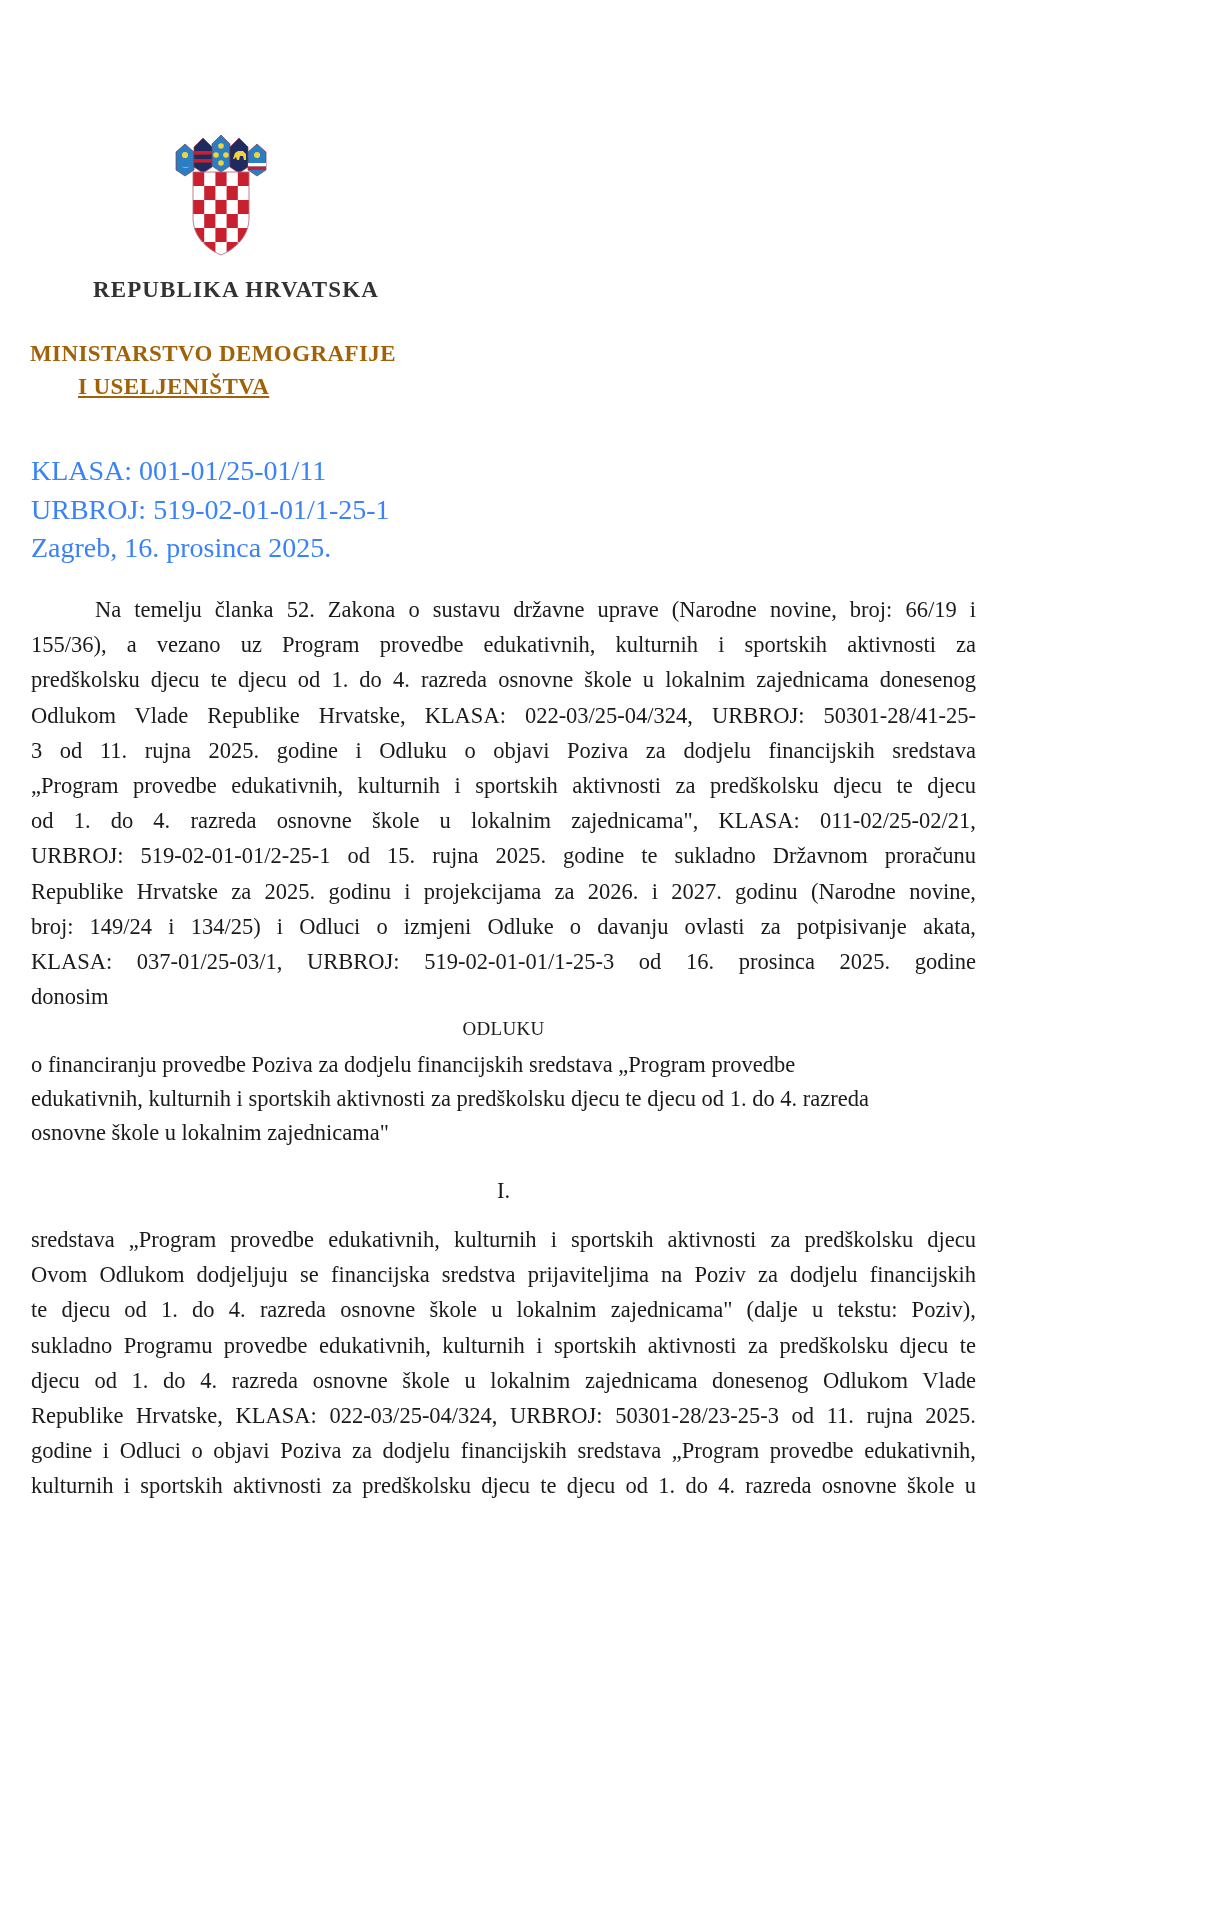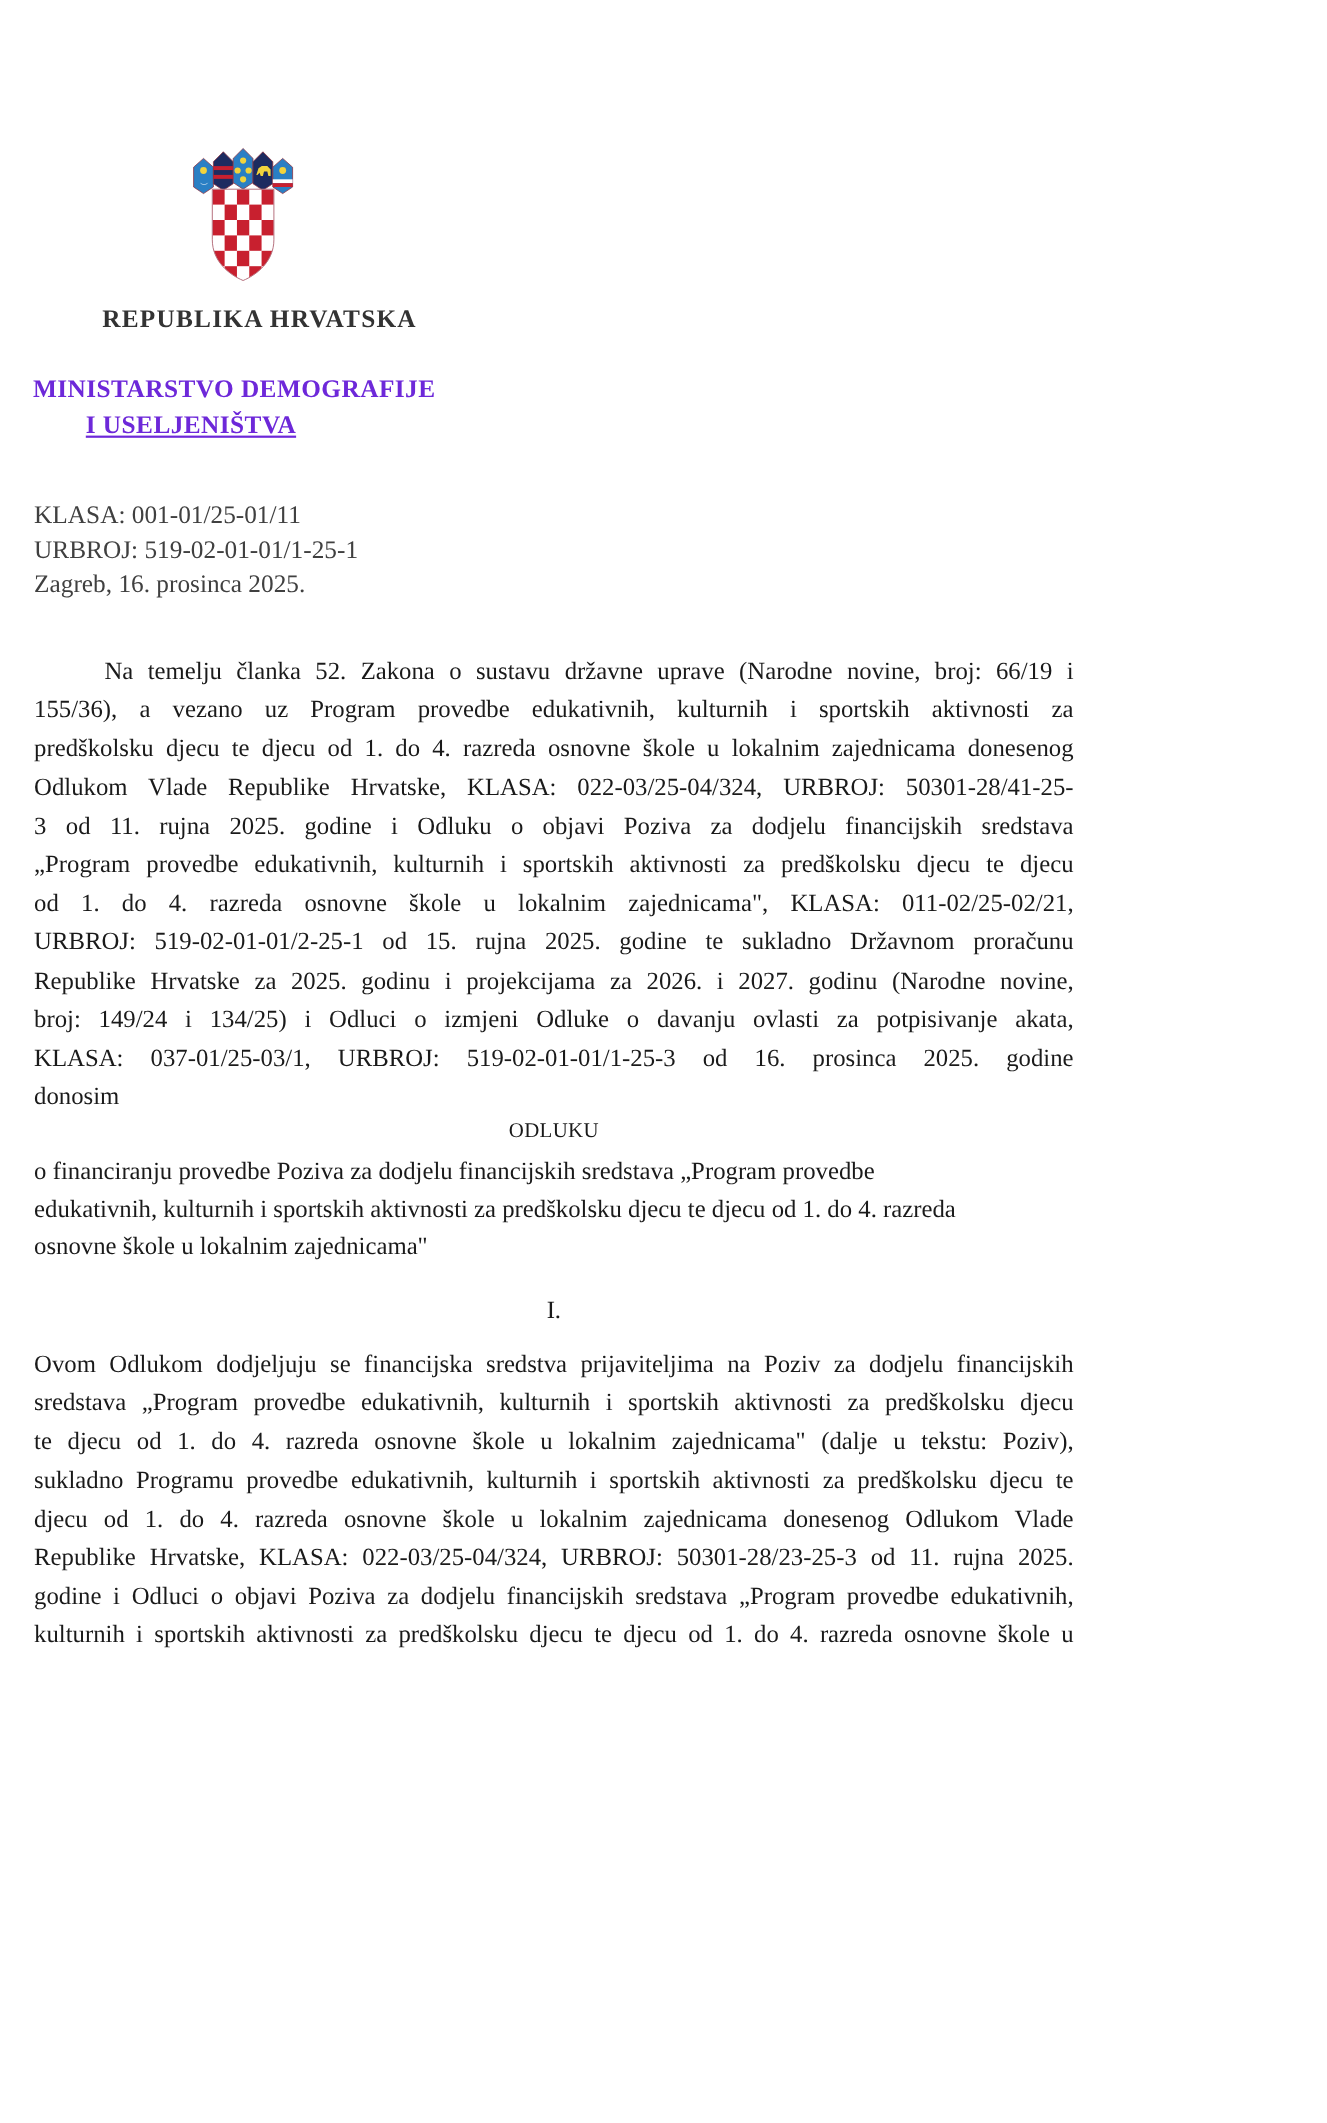--- a/index.html
+++ b/index.html
@@ -44,37 +44,37 @@
     white-space: nowrap;
   }
   .hdr-ministry {
     position: absolute;
     left: 30px;
     top: 338px;
     width: 520px;
     font-size: 23px;
     font-weight: bold;
     letter-spacing: 0.4px;
-    color: #6d28d9;
+    color: #a16207;
     line-height: 1.42;
   }
   .hdr-ministry .line2 {
     display: block;
     padding-left: 48px;
     text-decoration: underline;
   }
 
   
   .refblock {
     position: absolute;
     left: 31px;
     top: 452px;
-    font-size: 23px;
+    font-size: 28px;
     line-height: 1.38;
-    color: #404040;
+    color: #3b82f6;
   }
   .refblock div { white-space: nowrap; }
 
   
   .body-para {
     position: absolute;
     left: 31px;
     top: 592px;
     width: 945px;
     font-size: 22.5px;
@@ -229,22 +229,22 @@
 
   <div class="odluku-title">ODLUKU</div>
   <div class="odluku-sub">
     <span class="jline natural" style="text-align:center;">o financiranju provedbe Poziva za dodjelu financijskih sredstava „Program provedbe</span>
     <span class="jline natural" style="text-align:center;">edukativnih, kulturnih i sportskih aktivnosti za predškolsku djecu te djecu od 1. do 4. razreda</span>
     <span class="jline natural" style="text-align:center;">osnovne škole u lokalnim zajednicama"</span>
   </div>
 
   <div class="sec-num">I.</div>
   <div class="sec-body">
+    <span class="jline">sredstava „Program provedbe edukativnih, kulturnih i sportskih aktivnosti za predškolsku djecu</span>
     <span class="jline">Ovom Odlukom dodjeljuju se financijska sredstva prijaviteljima na Poziv za dodjelu financijskih</span>
-    <span class="jline">sredstava „Program provedbe edukativnih, kulturnih i sportskih aktivnosti za predškolsku djecu</span>
     <span class="jline">te djecu od 1. do 4. razreda osnovne škole u lokalnim zajednicama" (dalje u tekstu: Poziv),</span>
     <span class="jline">sukladno Programu provedbe edukativnih, kulturnih i sportskih aktivnosti za predškolsku djecu te</span>
     <span class="jline">djecu od 1. do 4. razreda osnovne škole u lokalnim zajednicama donesenog Odlukom Vlade</span>
     <span class="jline">Republike Hrvatske, KLASA: 022-03/25-04/324, URBROJ: 50301-28/23-25-3 od 11. rujna 2025.</span>
     <span class="jline">godine i Odluci o objavi Poziva za dodjelu financijskih sredstava „Program provedbe edukativnih,</span>
     <span class="jline">kulturnih i sportskih aktivnosti za predškolsku djecu te djecu od 1. do 4. razreda osnovne škole u</span>
   </div>
 
 </div>
 

